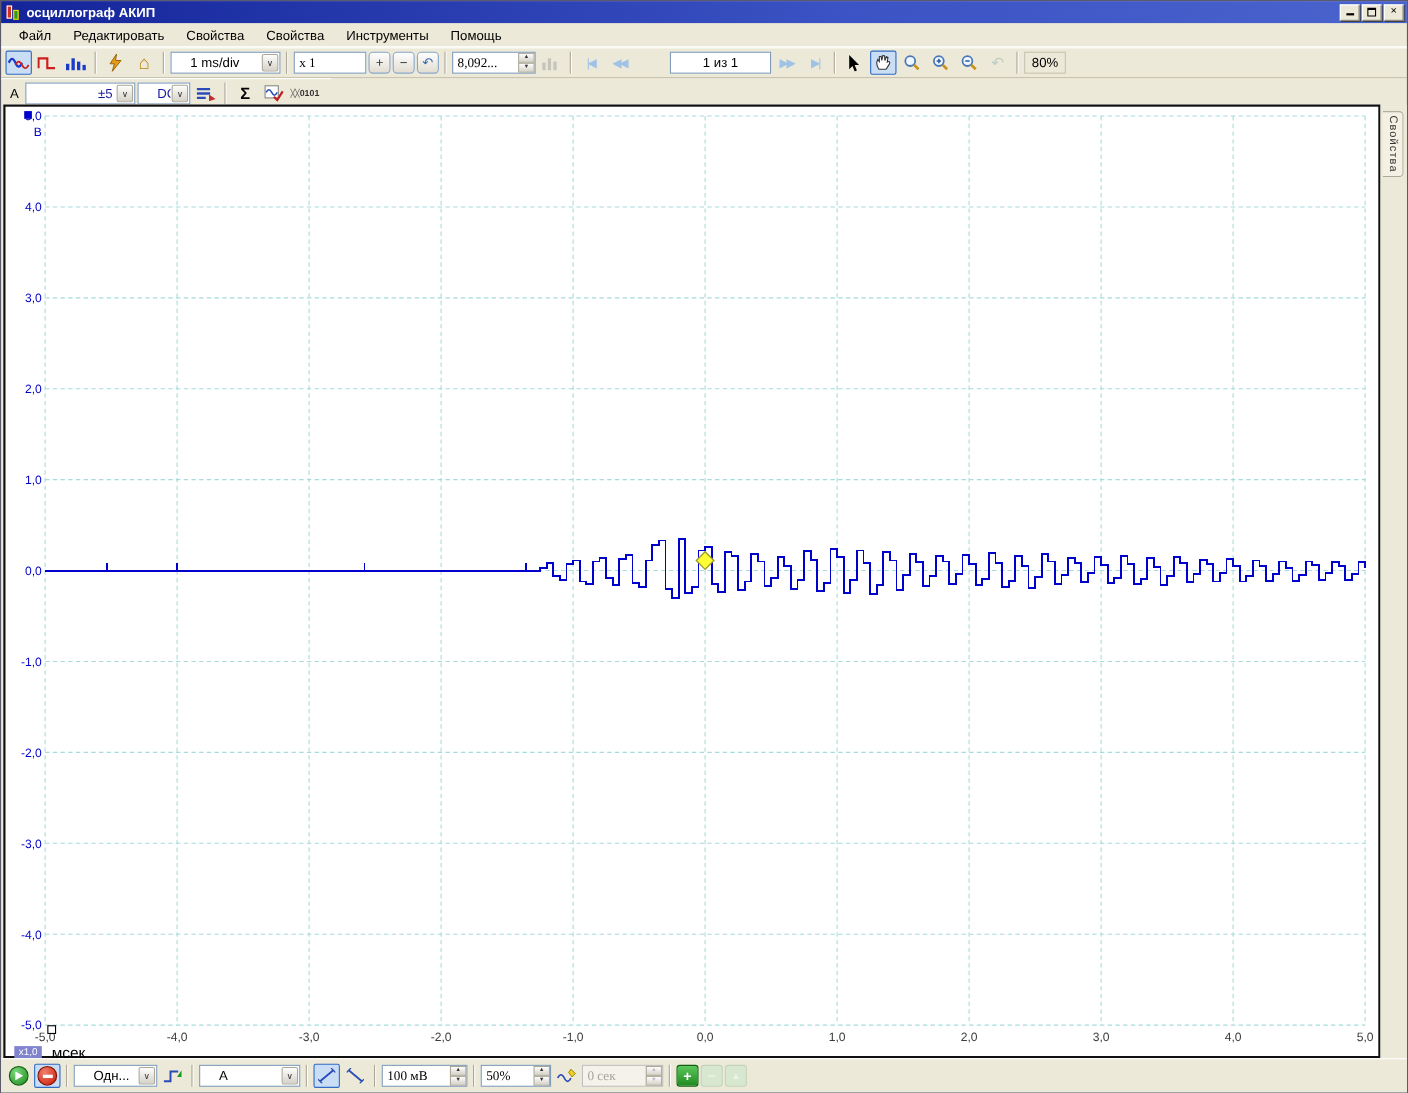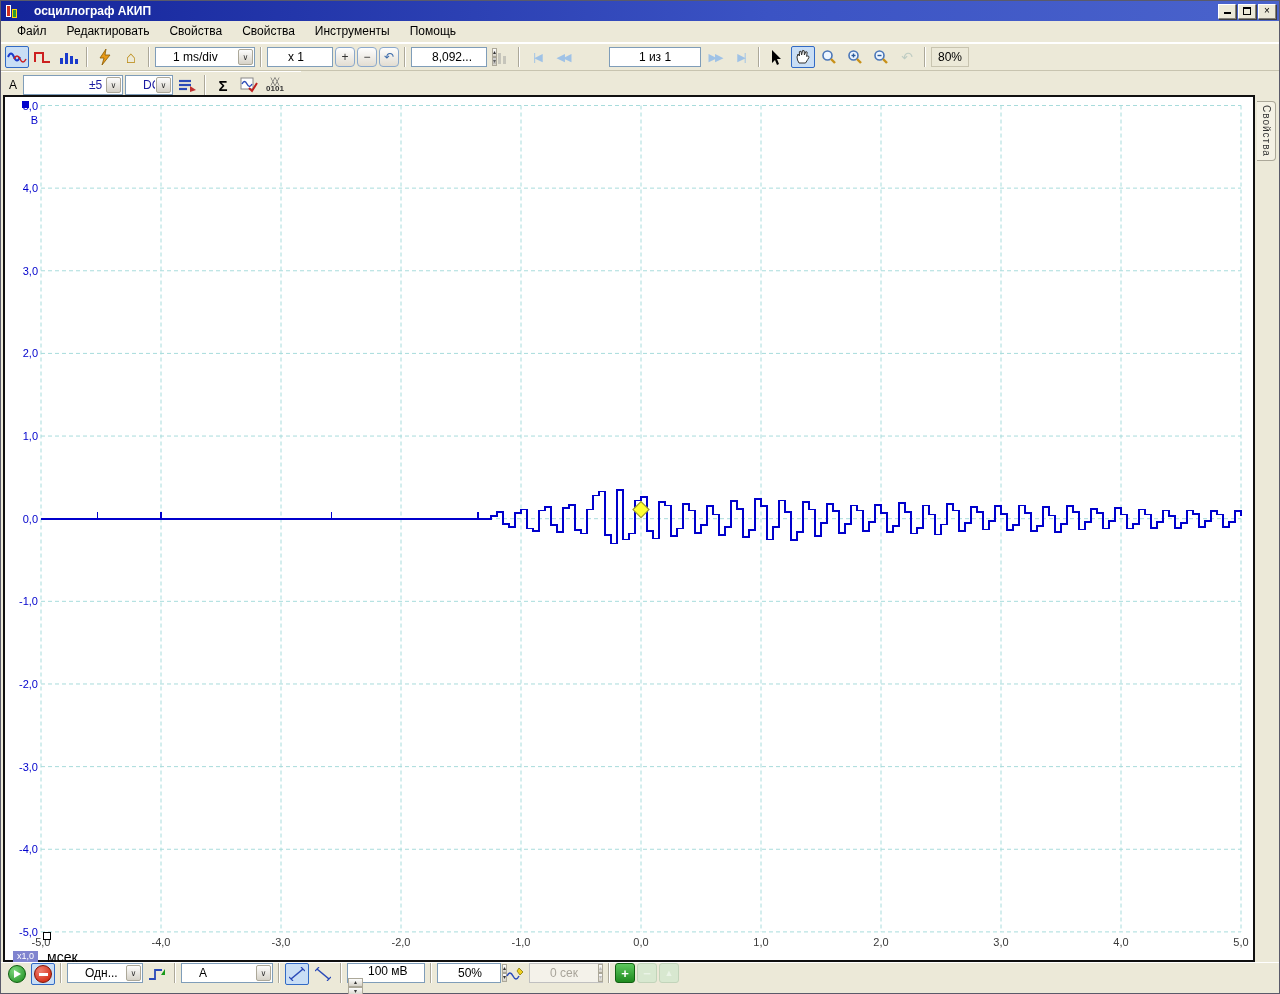--- a/index.html
+++ b/index.html
@@ -2,53 +2,53 @@
 <html><head>
 <meta charset="utf-8">
 <style>
   * { box-sizing: border-box; margin: 0; padding: 0; }
   html,body { width:1280px; height:994px; overflow:hidden;
     font-family:"Liberation Sans", sans-serif; font-size:12px; background:#ece9d8; }
   .window { position:absolute; inset:0; background:#ece9d8; border:1px solid #5a5a6a; }
 
   
   .titlebar { height:20px; background:linear-gradient(to right,#14249a,#3b53c4 60%,#4a63cc);
-    display:flex; align-items:center; padding:0 3px; color:#fff;gap:10px; }
+    display:flex; align-items:center; padding:0 3px; color:#fff; }
   .title-icon { width:16px; height:13px; position:relative; margin-right:4px; }
   .title-icon .b1 { position:absolute; left:2px; top:0; width:5px; height:12px; background:#d03020; border:1px solid #fff; }
   .title-icon .b2 { position:absolute; left:8px; top:4px; width:5px; height:9px; background:#2a9a30; border:1px solid #ffd700; }
   .title-text { font-weight:bold; font-size:12px; flex:1; white-space:nowrap; }
   .win-btns { display:flex; gap:2px; }
   .win-btn { width:18px; height:15px; background:#ece9d8; border:1px solid #fff;
     border-right-color:#848078; border-bottom-color:#848078; box-shadow:1px 1px 0 #404040;
     font-size:10px; line-height:12px; text-align:center; color:#000; }
   .win-btn .min-glyph { display:inline-block; width:7px; border-bottom:2px solid #000; height:9px; }
   .win-btn .restore-glyph { display:inline-block; width:8px; height:8px; border:1px solid #000; border-top-width:2px; margin-top:2px; }
 
   
-  .menubar { height:22px; display:flex; padding-left:6px; gap:0;
+  .menubar { height:22px; display:flex; align-items:center; padding-left:6px; gap:0;
     border-bottom:1px solid #ffffff; }
   .menu-item { padding:3px 10px; color:#000; }
 
   
   .toolbar { display:flex; align-items:center; padding:2px 4px; gap:2px;
     border-top:1px solid #fff; border-bottom:1px solid #c8c4b0; }
   .sep { width:2px; height:20px; border-left:1px solid #aca899; border-right:1px solid #fff; margin:0 3px; }
   .tbtn { min-width:24px; height:22px; display:flex; align-items:center; justify-content:center;
     border:1px solid transparent; border-radius:2px; background:transparent; }
   .tbtn.sel { background:#c9def5; border:1px solid #316ac5; }
   .tbtn.pale { opacity:.45; }
   .glyph { font-size:14px; line-height:1; }
   .dd { display:flex; align-items:center; background:#fff; border:1px solid #7f9db9; height:20px;padding-left:12px; }
   .dd .val { padding:0 5px; flex:1; white-space:nowrap; overflow:hidden; }
   .dd .chev { width:15px; height:16px; margin:1px; background:linear-gradient(#fdfdfd,#d6d2c8);
     border:1px solid #aca899; border-radius:2px; font-size:8px; color:#333;
     display:flex; align-items:center; justify-content:center; }
   .spin { display:flex; background:#fff; border:1px solid #7f9db9; height:20px; }
-  .spin .val { padding:0 20px; flex:1; display:flex; align-items:center; white-space:nowrap; }
+  .spin .val { padding:0 4px; flex:1; display:flex; align-items:center; white-space:nowrap;font-family:Liberation Serif, serif; }
   .spin .arrows { width:15px; display:flex; flex-direction:column; }
   .spin .arrows div { flex:1; background:linear-gradient(#fdfdfd,#d6d2c8); border:1px solid #aca899;
     font-size:6px; line-height:7px; text-align:center; color:#333; }
   .spin.disabled { border-color:#c0c0c0; background:#f4f2ea; }
   .spin.disabled .val { color:#a8a49a; }
   .spin.disabled .arrows div { color:#bbb; }
   .roundbtn { width:20px; height:20px; border:1px solid #8aa8cc; border-radius:4px;
     background:linear-gradient(#fefefe,#e2ddd2); display:flex; align-items:center; justify-content:center;
     font-size:12px; color:#333; }
   .navglyph { font-size:11px; color:#9fc2e6; letter-spacing:-2px; }
@@ -70,21 +70,21 @@
 
   
   .right-strip { position:absolute; right:0; top:94px; width:24px; height:867px; background:#ece9d8; }
   .props-tab { position:absolute; left:2px; top:6px; width:19px; height:60px;
     background:#f4f1e4; border:1px solid #aca899; border-left:none; border-radius:0 4px 4px 0;
     display:flex; align-items:center; justify-content:center; }
   .props-tab span { writing-mode:vertical-rl; font-size:10px; color:#333; letter-spacing:1px; }
 
   
   .bottom-toolbar { position:absolute; left:0; right:0; bottom:0; height:31px;
-    display:flex; align-items:flex-start; padding:0 4px; gap:2px;
+    display:flex; align-items:center; padding:0 4px; gap:2px;
     border-top:1px solid #fff; background:#ece9d8; }
   .circle-btn { width:18px; height:18px; border-radius:50%; display:flex; align-items:center;
     justify-content:center; color:#fff; font-size:10px; line-height:1; }
   .circle-btn.play { background:radial-gradient(circle at 35% 30%,#7ed87e,#1a8a1a); border:1px solid #0c5c0c; }
   .circle-btn.stop { background:radial-gradient(circle at 35% 30%,#f08070,#cc1800); border:1px solid #801000; }
   .stop-bar { width:9px; height:3px; background:#fff; }
   .sqbtn { width:20px; height:20px; border-radius:3px; display:flex; align-items:center; justify-content:center;
     font-weight:bold; color:#fff; font-size:13px; }
   .sqbtn.plus { background:linear-gradient(#5cc75c,#1f8a1f); border:1px solid #116011; }
   .sqbtn.dis { background:#d8e8d0; border:1px solid #c2d4ba; color:#eaf4e6; }
@@ -254,21 +254,21 @@
       <span class="glyph" style="font-weight:bold;font-size:15px;">Σ</span>
     </div>
     <div class="tbtn">
       <svg width="18" height="16">
         <rect x="1" y="1" width="12" height="11" fill="#fff" stroke="#888"></rect>
         <path d="M2 7 Q4.5 2 7 7 T12 7" stroke="#2a4ab8" stroke-width="1.4" fill="none"></path>
         <path d="M9 11 L12 14 L17 6" stroke="#c02020" stroke-width="2" fill="none"></path>
       </svg>
     </div>
     <div class="tbtn">
-      <span style="display:flex;flex-direction:column;align-items:center;line-height:1;">
+      <span style="display:flex;align-items:center;line-height:1;">
         <span style="font-size:7px;color:#555;">╳╳</span>
         <span style="font-size:8px;color:#333;font-weight:bold;">0101</span>
       </span>
     </div>
   </div>
 
   <div class="plot-panel">
     <svg width="1248" height="863" viewBox="0 0 1248 863" id="plot-svg">
         <line class="grid" x1="36" y1="8.5" x2="36" y2="834.9"></line>
         <line class="grid" x1="36" y1="8.5" x2="1236" y2="8.5"></line>
@@ -369,21 +369,21 @@
       </svg>
     </div>
     <div class="tbtn">
       <svg width="16" height="14">
         <line x1="2" y1="2" x2="14" y2="12" stroke="#2a4ab8" stroke-width="1.6"></line>
         <line x1="0" y1="4" x2="4" y2="0" stroke="#2a4ab8" stroke-width="1.2"></line>
         <line x1="12" y1="14" x2="16" y2="10" stroke="#2a4ab8" stroke-width="1.2"></line>
       </svg>
     </div>
     <div class="sep"></div>
-    <div class="spin" style="width:78px;flex-direction:column;">
+    <div class="spin" style="width:78px;">
       <span class="val">100 мВ</span>
       <span class="arrows">
           <div>▴</div>
           <div>▾</div>
         </span>
     </div>
     <div class="sep"></div>
     <div class="spin" style="width:64px;">
       <span class="val">50%</span>
       <span class="arrows">

